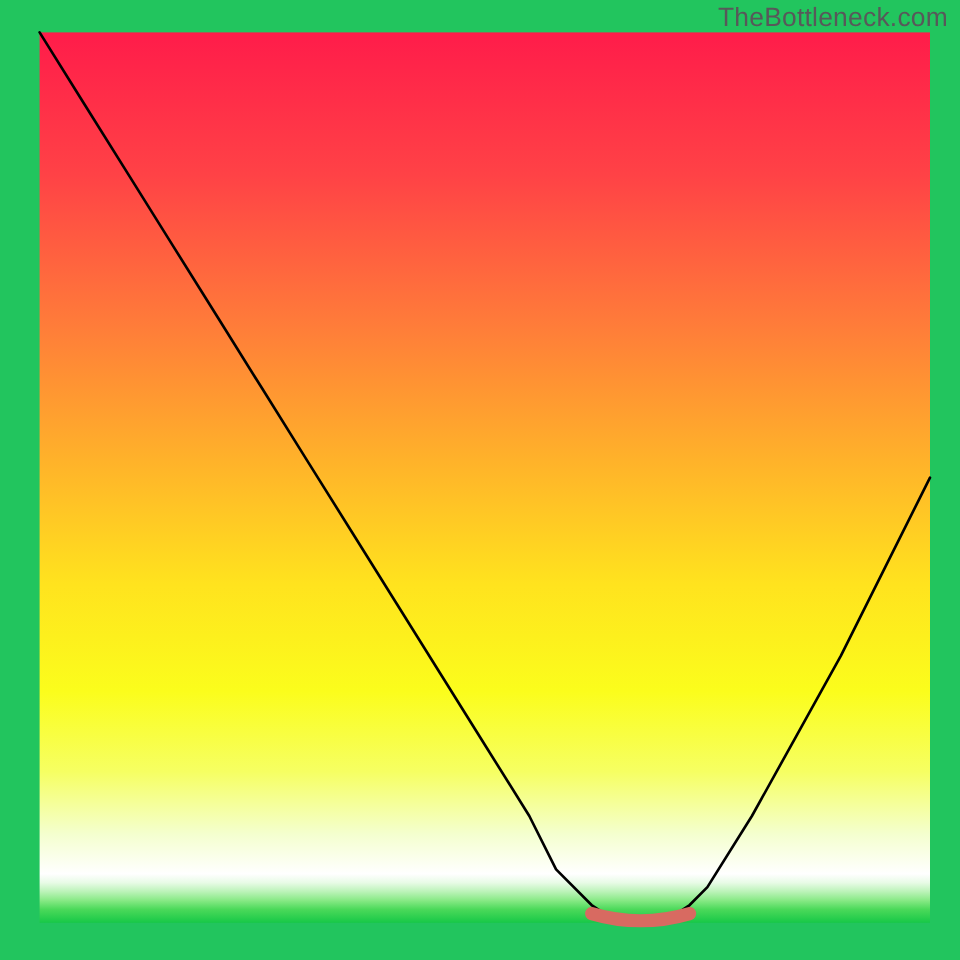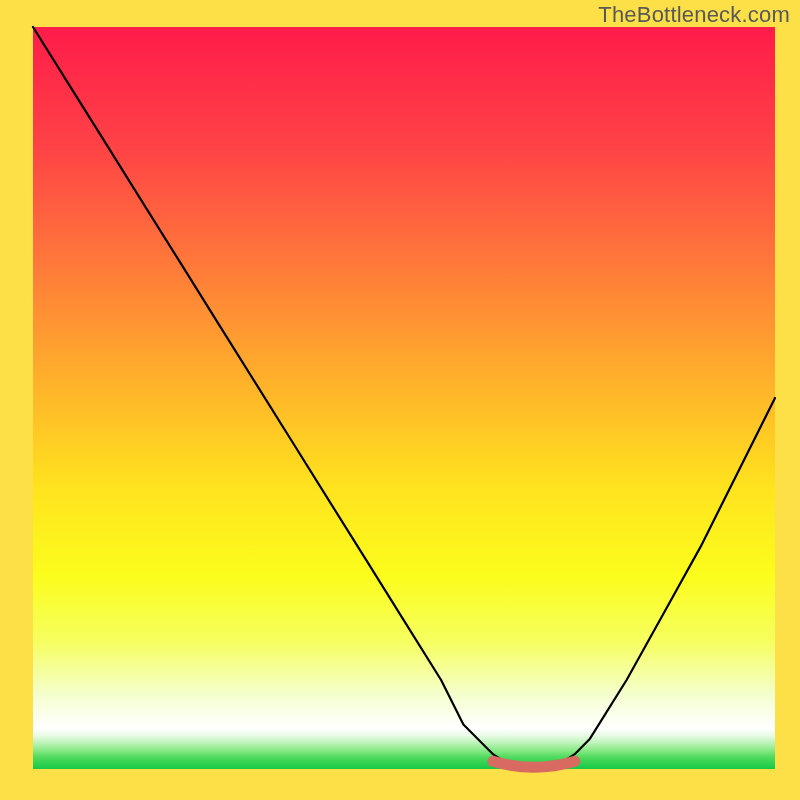--- a/index.html
+++ b/index.html
@@ -7,21 +7,21 @@
     padding: 0;
     width: 800px;
     height: 800px;
     background: #000;
     overflow: hidden;
   }
   .frame {
     position: relative;
     width: 800px;
     height: 800px;
-    background: #fde047;
+    background: #22c55e;
   }
   .watermark {
     position: absolute;
     top: 2px;
     right: 10px;
     font-family: Arial, Helvetica, sans-serif;
     font-size: 22px;
     color: #58585a;
     font-weight: 500;
     letter-spacing: 0.2px;

